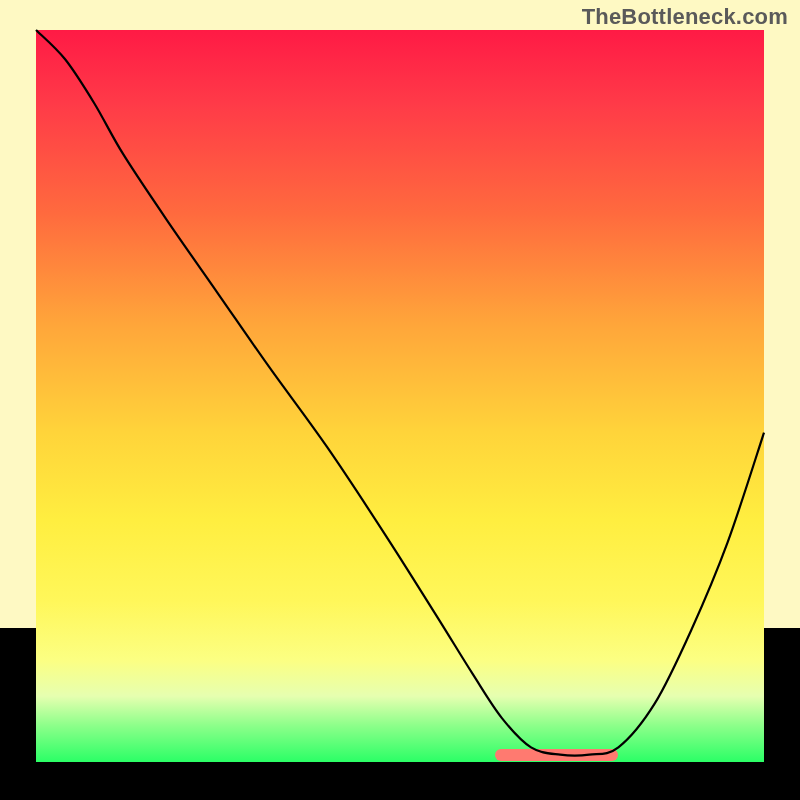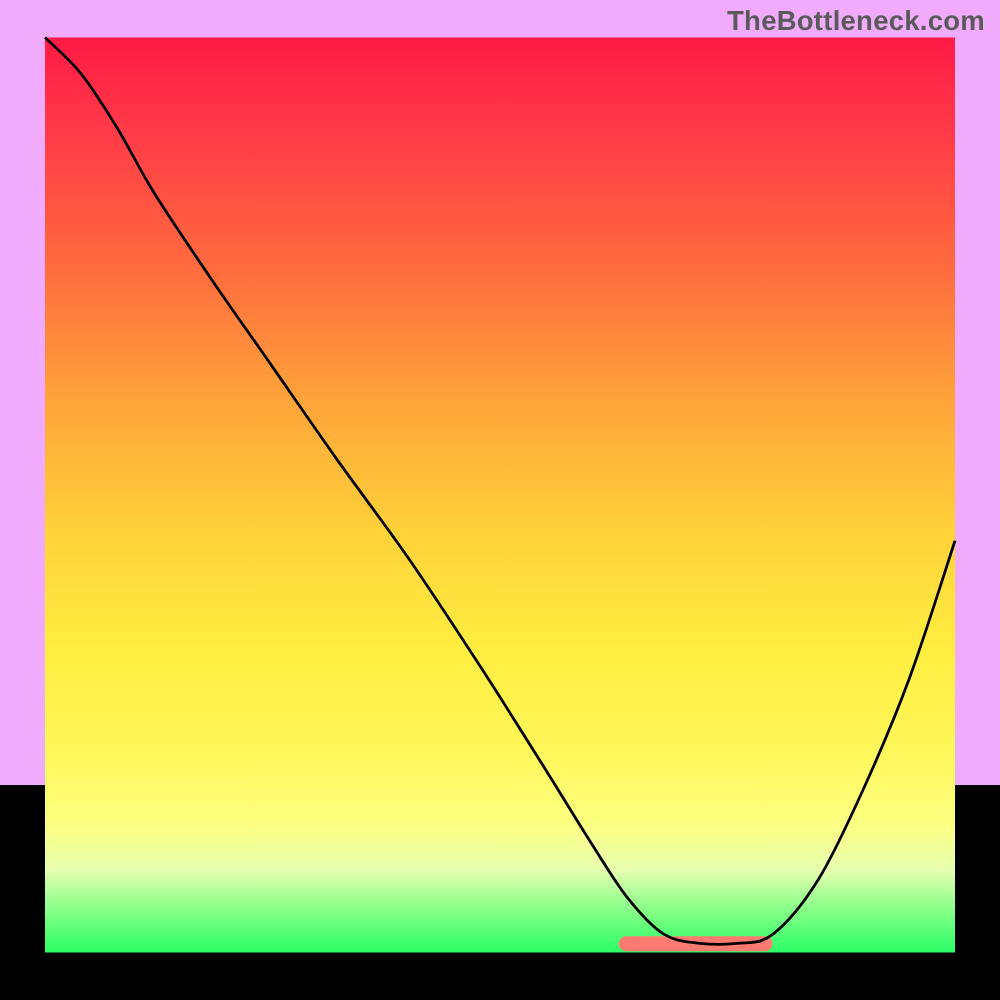--- a/index.html
+++ b/index.html
@@ -8,21 +8,21 @@
     width: 800px;
     height: 800px;
     background: #000;
     overflow: hidden;
     font-family: Arial, Helvetica, sans-serif;
   }
   .frame {
     position: relative;
     width: 800px;
     height: 628px;
-    background: #f0abfc;
+    background: #fef9c3;
   }
   .watermark {
     position: absolute;
     top: 4px;
     right: 12px;
     color: #5a5a5a;
     font-size: 22px;
     font-weight: 600;
     letter-spacing: 0.2px;
     z-index: 10;

